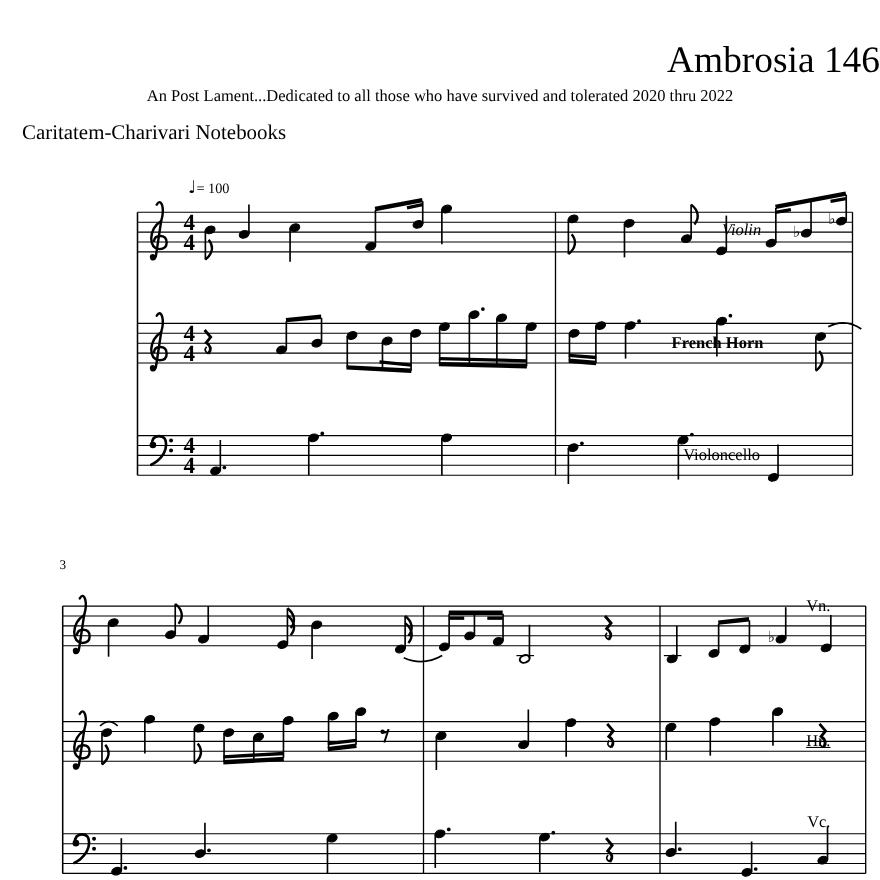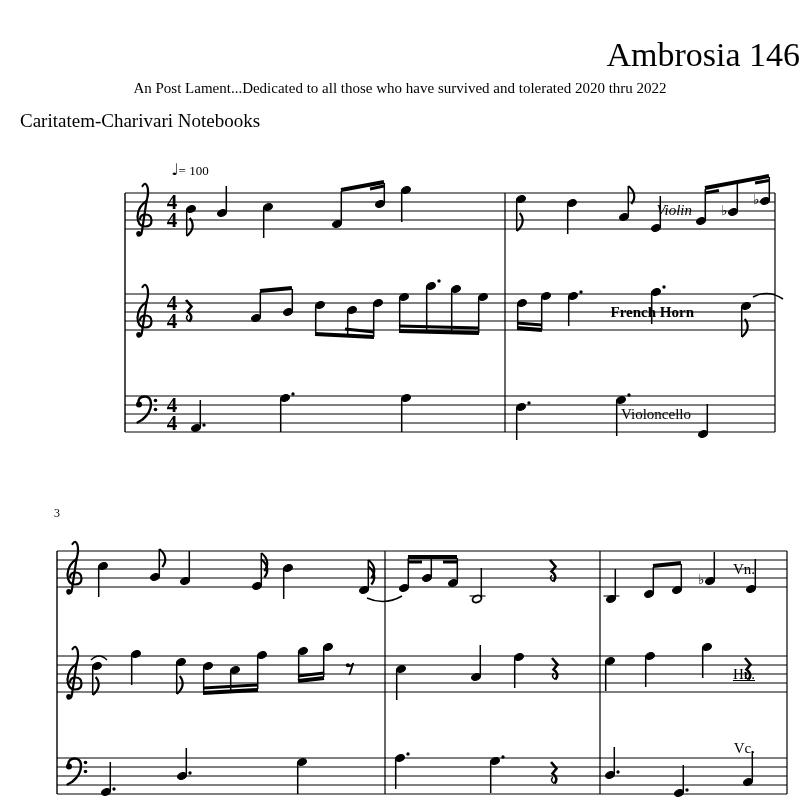--- a/index.html
+++ b/index.html
@@ -482,17 +482,17 @@
   <div class="subtitle">An Post Lament...Dedicated to all those who have survived and tolerated 2020 thru 2022</div>
   <div class="credit-left">Caritatem-Charivari Notebooks</div>
   <div class="tempo">
     <span class="glyph">♩</span><span class="val">= 100</span>
   </div>
   <div class="measure-number" id="measure-number" style="left: 54px; top: 506px;">3</div>
   <div id="labels">
       <div class="inst-label" style="right: 108px; top: 202px; font-style: italic;">Violin</div>
       <div class="inst-label" style="right: 106px; top: 304px; font-weight: bold;">French Horn</div>
       <div class="inst-label" style="right: 109px; top: 406px; text-align: right;">Violoncello</div>
-      <div class="inst-label" style="right: 45px; top: 561px;">Vn.</div>
+      <div class="inst-label" style="right: 45px; top: 543px;">Vn.</div>
       <div class="inst-label" style="right: 45px; top: 666px; text-decoration: underline;">Hn.</div>
       <div class="inst-label" style="right: 45px; top: 740px; margin-left: 44px;">Vc.</div>
     </div>
 </div>
 
 </body></html>

